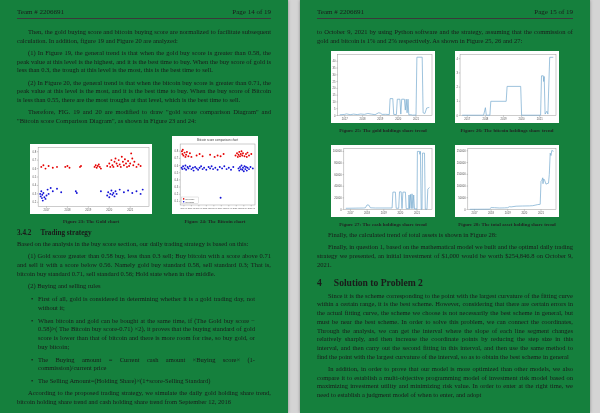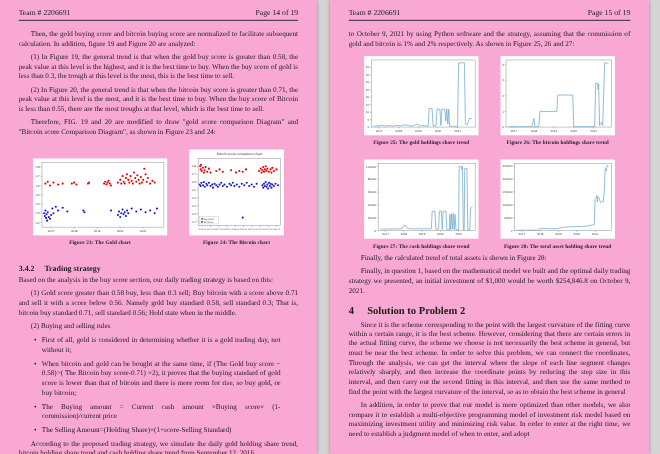--- a/index.html
+++ b/index.html
@@ -1,28 +1,28 @@
 <!DOCTYPE html>
 <html><head>
 <meta charset="utf-8">
 <style>
   * { margin:0; padding:0; box-sizing:border-box; }
   html,body { width:600px; height:413px; overflow:hidden; background:#d4d4d4; }
   body { font-family:"Liberation Serif", serif; color:#1a1a1a; }
-  .page { position:absolute; top:0; background:#f9a8d4; height:413px;
+  .page { position:absolute; top:0; background:#15803d; height:413px;
           box-shadow:0 0 3px rgba(0,0,0,.35); }
   #page14 { left:0; width:288px; }
   #page15 { left:300px; width:290px; }
   .inner { padding:8px 17px 0 17px; }
   .hdr { display:flex; justify-content:space-between; font-size:7px;
          border-bottom:1px solid #3a3a3a; padding-bottom:2px; }
   .body-txt { margin-top:9px; }
   p.para { font-size:6.5px; line-height:8.7px; text-align:justify;
            text-indent:11px; margin-top:3.5px; }
-  .sec-small { font-size:7.2px; font-weight:bold; margin:16px 0 2px 0; }
+  .sec-small { font-size:7.2px; font-weight:bold; margin:5px 0 2px 0; }
   .sec-small .num { margin-right:9px; }
   .sec-big { font-size:9.6px; font-weight:bold; margin:8px 0 3px 0; }
   .sec-big .num { margin-right:12px; }
   ul.rules { list-style:none; margin:4px 0 2px 14px; }
   ul.rules li { font-size:6.5px; line-height:8.6px; text-align:justify;
                 padding-left:7px; position:relative; margin-top:4.5px; width:224px; }
   ul.rules li::before { content:"•"; position:absolute; left:0; top:0; }
   .figrow { display:flex; justify-content:center; align-items:flex-end; gap:20px; }
   .figblock { display:flex; flex-direction:column; align-items:center; }
   .figcap { font-size:4.8px; font-weight:bold; color:#222; margin-top:5px;

